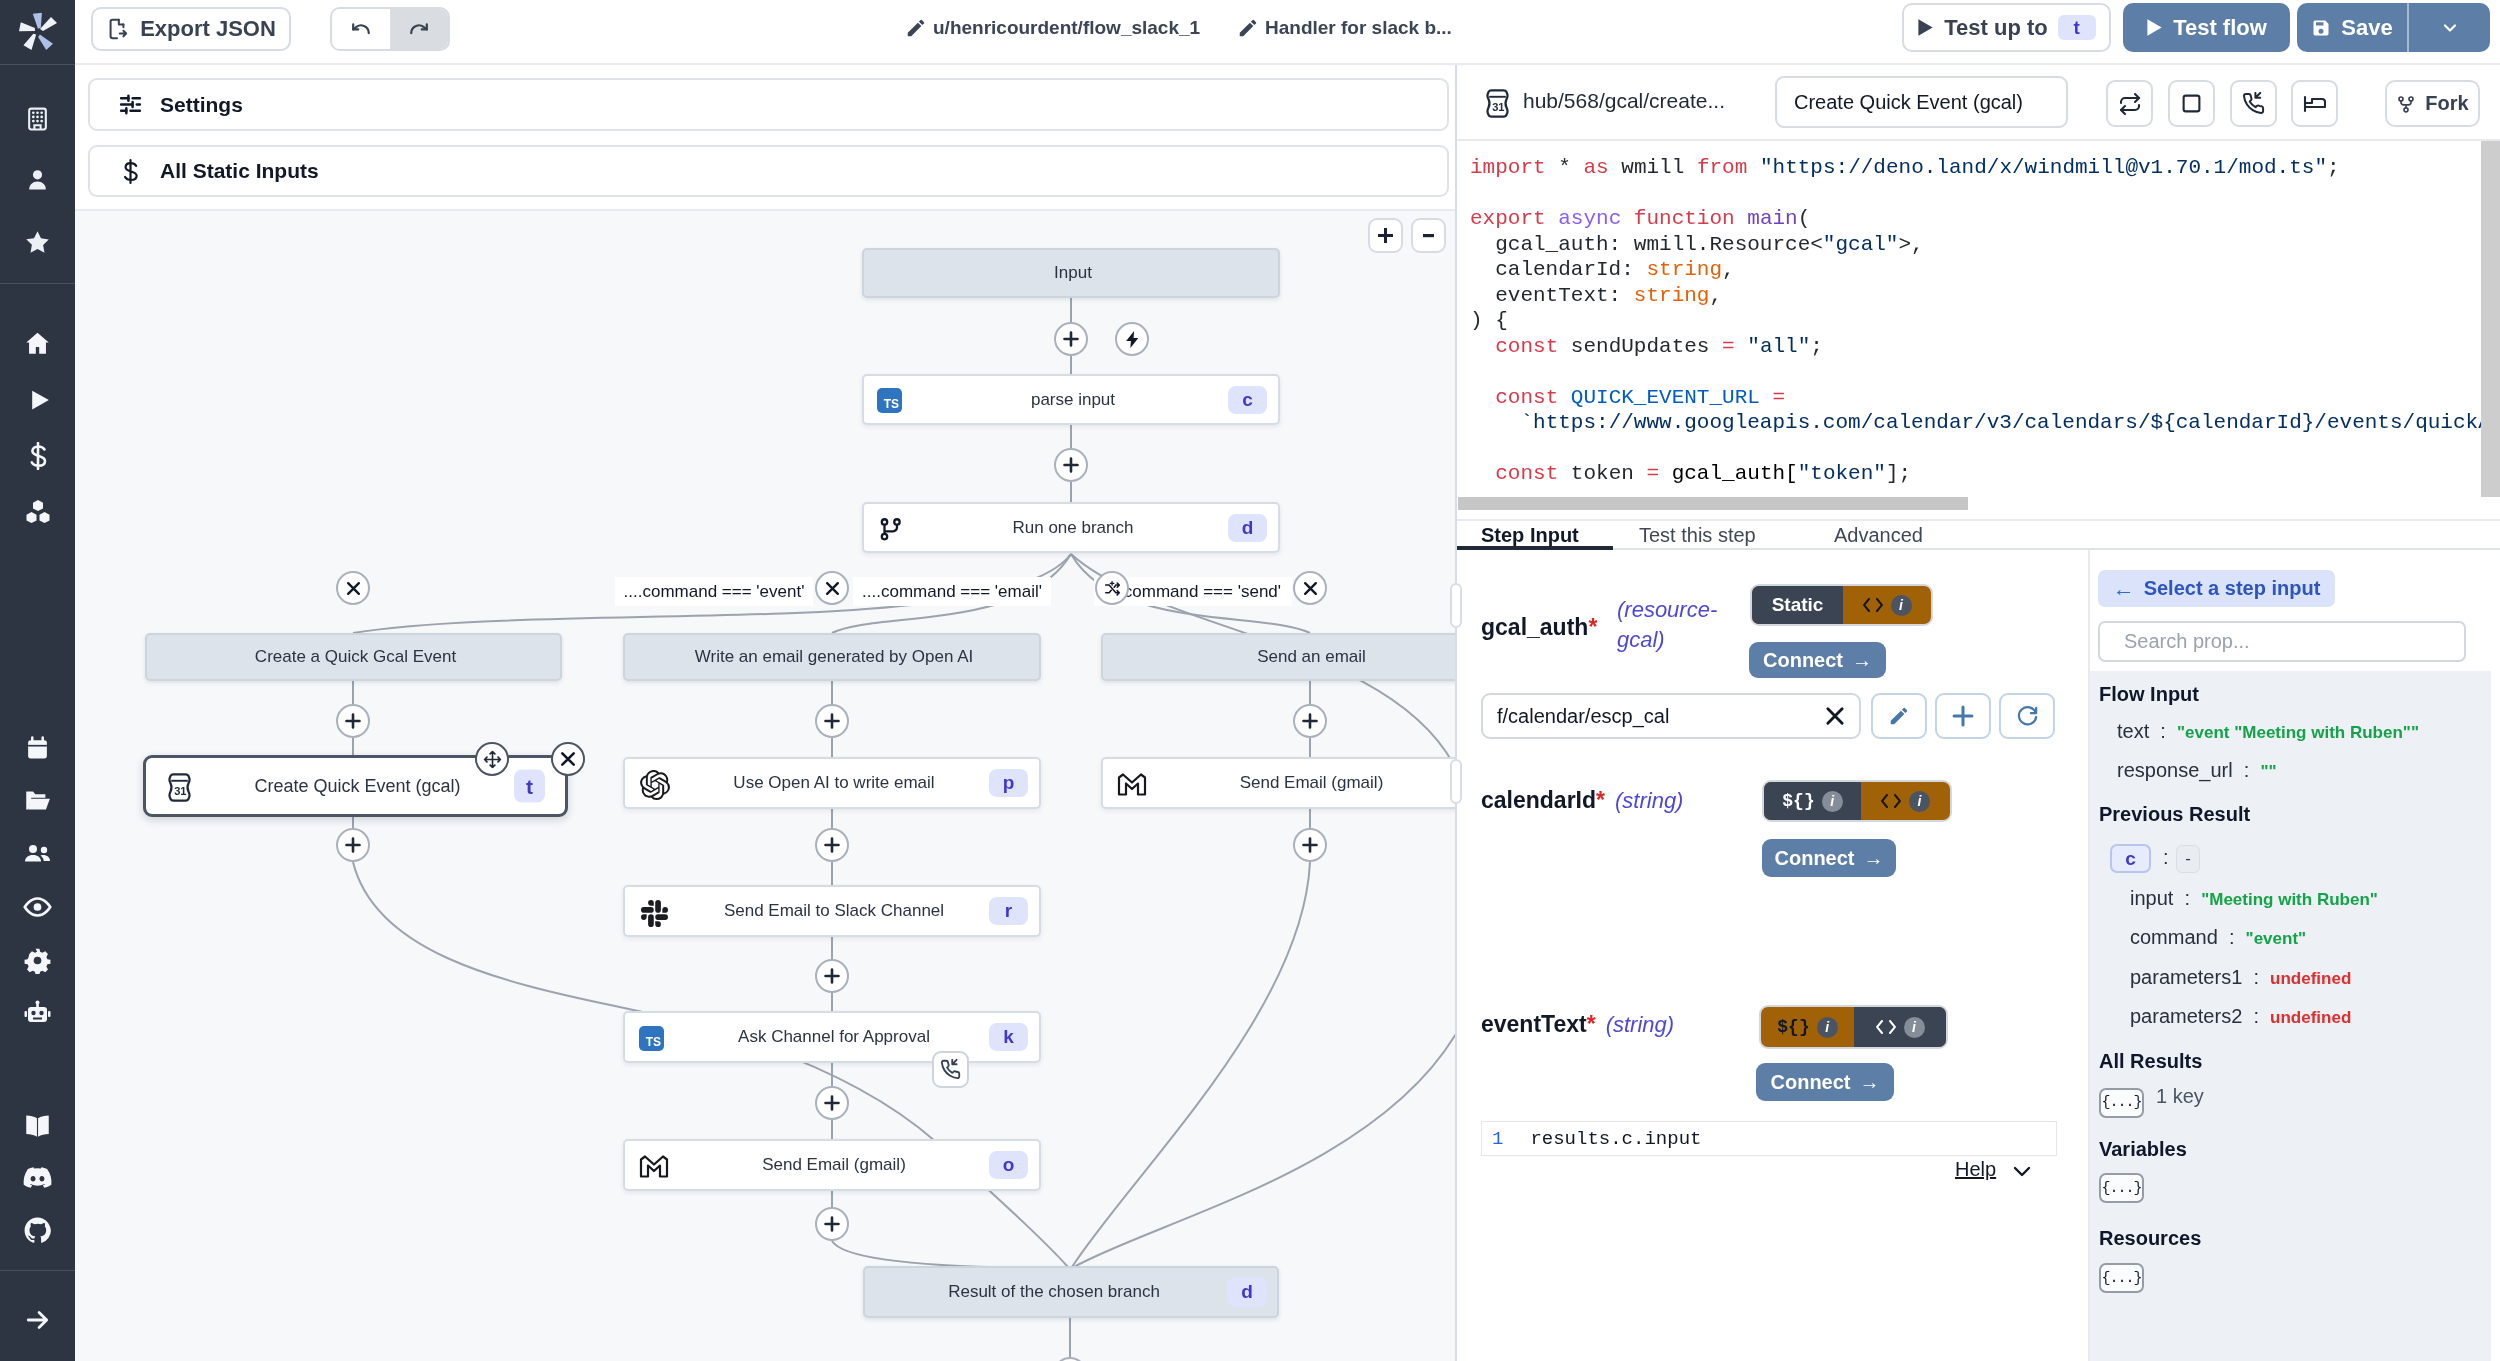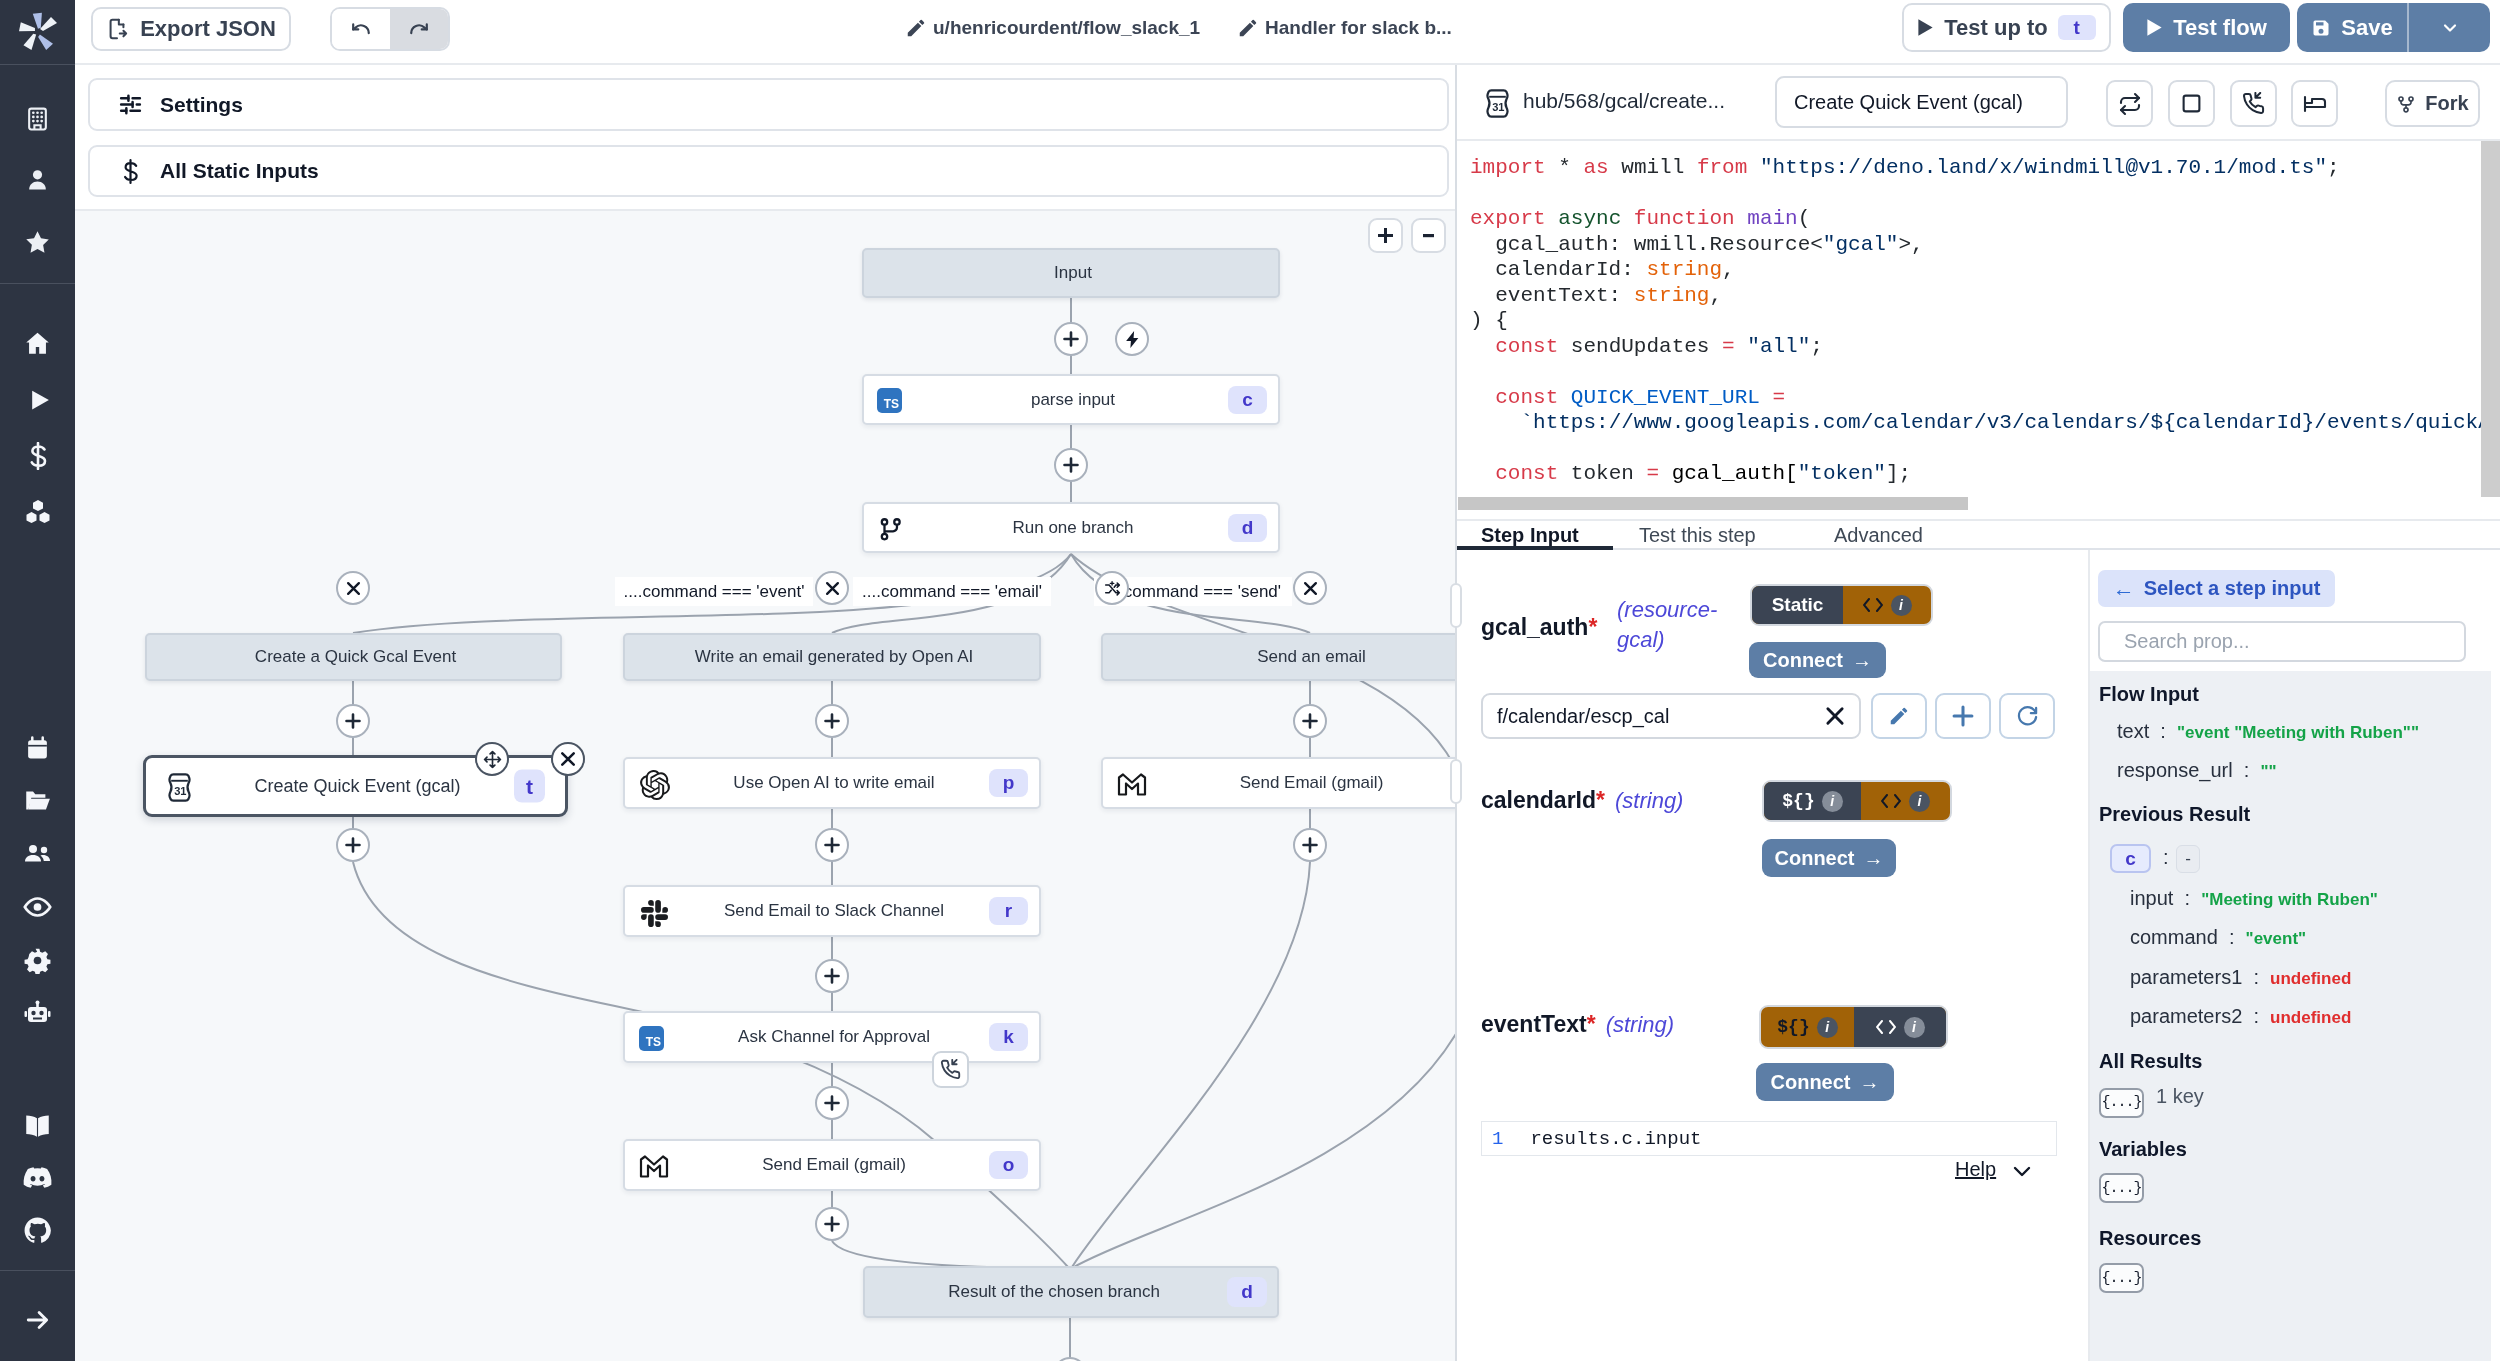--- a/index.html
+++ b/index.html
@@ -494,21 +494,21 @@
         <circle cx="18" cy="6" r="2.4"></circle>
         <circle cx="12" cy="19" r="2.4"></circle>
         <path d="M6 8.4v1.7a3 3 0 0 0 3 3h6a3 3 0 0 0 3-3V8.4M12 13.1v3.5"></path>
       </svg>
   <span>Fork</span>
     </div>
 </div>
 <div id="codearea">
 <div class="code" style="position:absolute;left:13px;top:14px"><span style="color:#d73a49">import</span> <span style="color:#24292e">*</span> <span style="color:#d73a49">as</span> <span style="color:#24292e">wmill</span> <span style="color:#d73a49">from</span> <span style="color:#032f62">"https://deno.land/x/windmill@v1.70.1/mod.ts"</span><span style="color:#24292e">;</span>
 
-<span style="color:#d73a49">export</span> <span style="color:#14532d">async</span> <span style="color:#d73a49">function</span> <span style="color:#6f42c1">main</span><span style="color:#24292e">(</span>
+<span style="color:#d73a49">export</span> <span style="color:#8b5cf6">async</span> <span style="color:#d73a49">function</span> <span style="color:#6f42c1">main</span><span style="color:#24292e">(</span>
 <span style="color:#24292e">  gcal_auth: wmill.Resource&lt;</span><span style="color:#032f62">"gcal"</span><span style="color:#24292e">&gt;,</span>
 <span style="color:#24292e">  calendarId: </span><span style="color:#e36209">string</span><span style="color:#24292e">,</span>
 <span style="color:#24292e">  eventText: </span><span style="color:#e36209">string</span><span style="color:#24292e">,</span>
 <span style="color:#24292e">) {</span>
 <span style="color:#24292e">  </span><span style="color:#d73a49">const</span><span style="color:#24292e"> sendUpdates </span><span style="color:#d73a49">=</span> <span style="color:#032f62">"all"</span><span style="color:#24292e">;</span>
 
 <span style="color:#24292e">  </span><span style="color:#d73a49">const</span> <span style="color:#005cc5">QUICK_EVENT_URL</span> <span style="color:#d73a49">=</span>
 <span style="color:#24292e">    </span><span style="color:#032f62">`https://www.googleapis.com/calendar/v3/calendars/${calendarId}/events/quickAdd</span>
 
 <span style="color:#24292e">  </span><span style="color:#d73a49">const</span><span style="color:#24292e"> token </span><span style="color:#d73a49">=</span><span style="color:#000000"> gcal_auth[</span><span style="color:#032f62">"token"</span><span style="color:#24292e">];</span></div>

